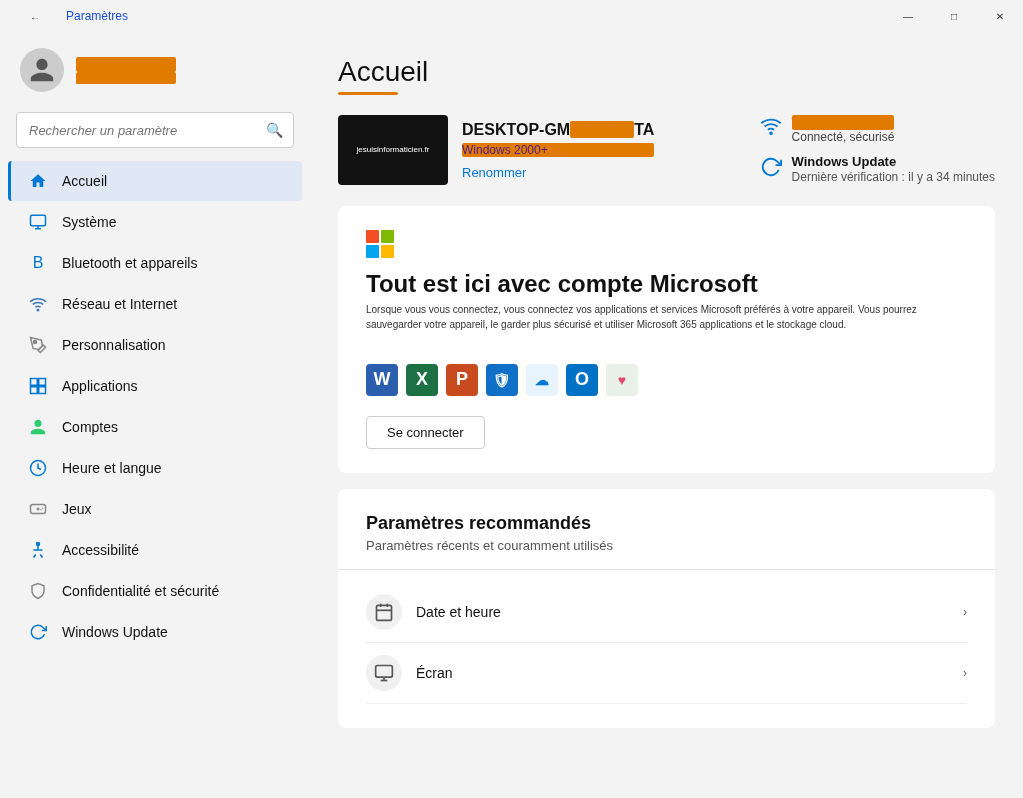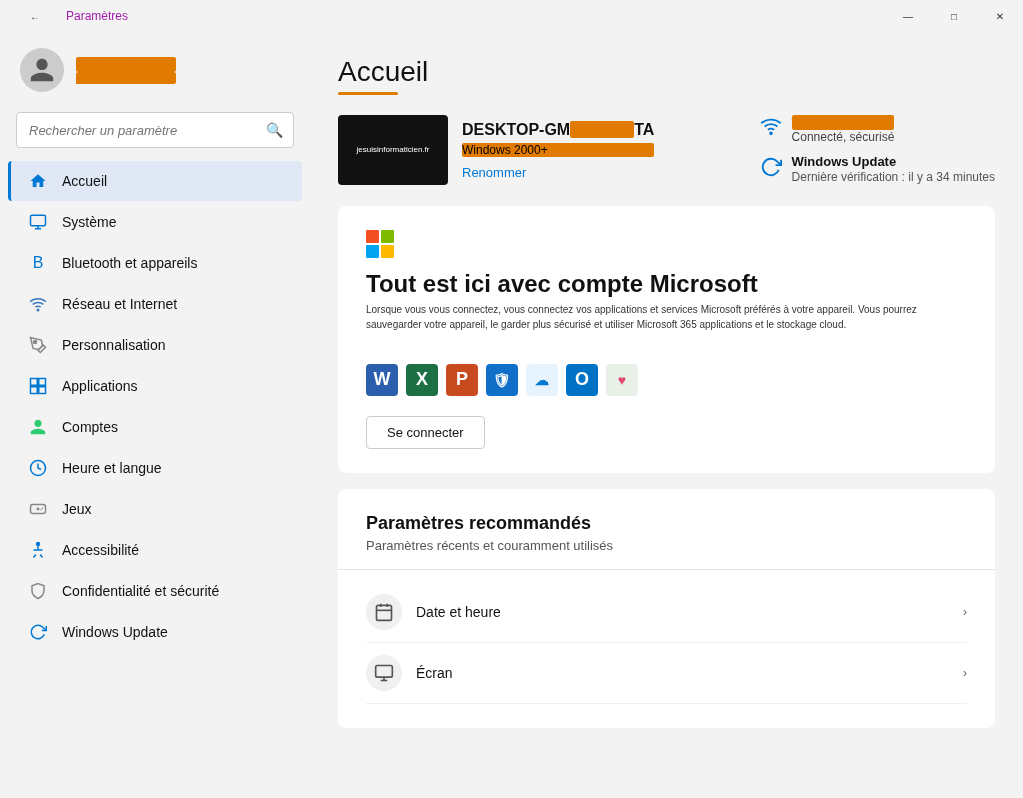--- a/index.html
+++ b/index.html
@@ -22,21 +22,21 @@
       padding: 0 0 0 12px;
       position: relative;
     }
     .titlebar-left {
       display: flex;
       align-items: center;
       gap: 8px;
     }
     .titlebar-title {
       font-size: 12px;
-      color: #a21caf;
+      color: #1d4ed8;
     }
     .titlebar-controls {
       display: flex;
       align-items: center;
     }
     .titlebar-btn {
       width: 46px;
       height: 32px;
       display: flex;
       align-items: center;
@@ -218,21 +218,21 @@
       font-weight: 600;
       color: #111;
     }
     .device-name span {
       color: #e07b00;
       background: #e07b00;
       border-radius: 2px;
     }
     .device-os {
       font-size: 12px;
-      color: #000000;
+      color: #4c1d95;
       background: #e07b00;
       border-radius: 2px;
       margin-top: 4px;
       display: inline-block;
     }
     .device-rename {
       font-size: 13px;
       color: #0078d4;
       cursor: pointer;
       margin-top: 8px;

